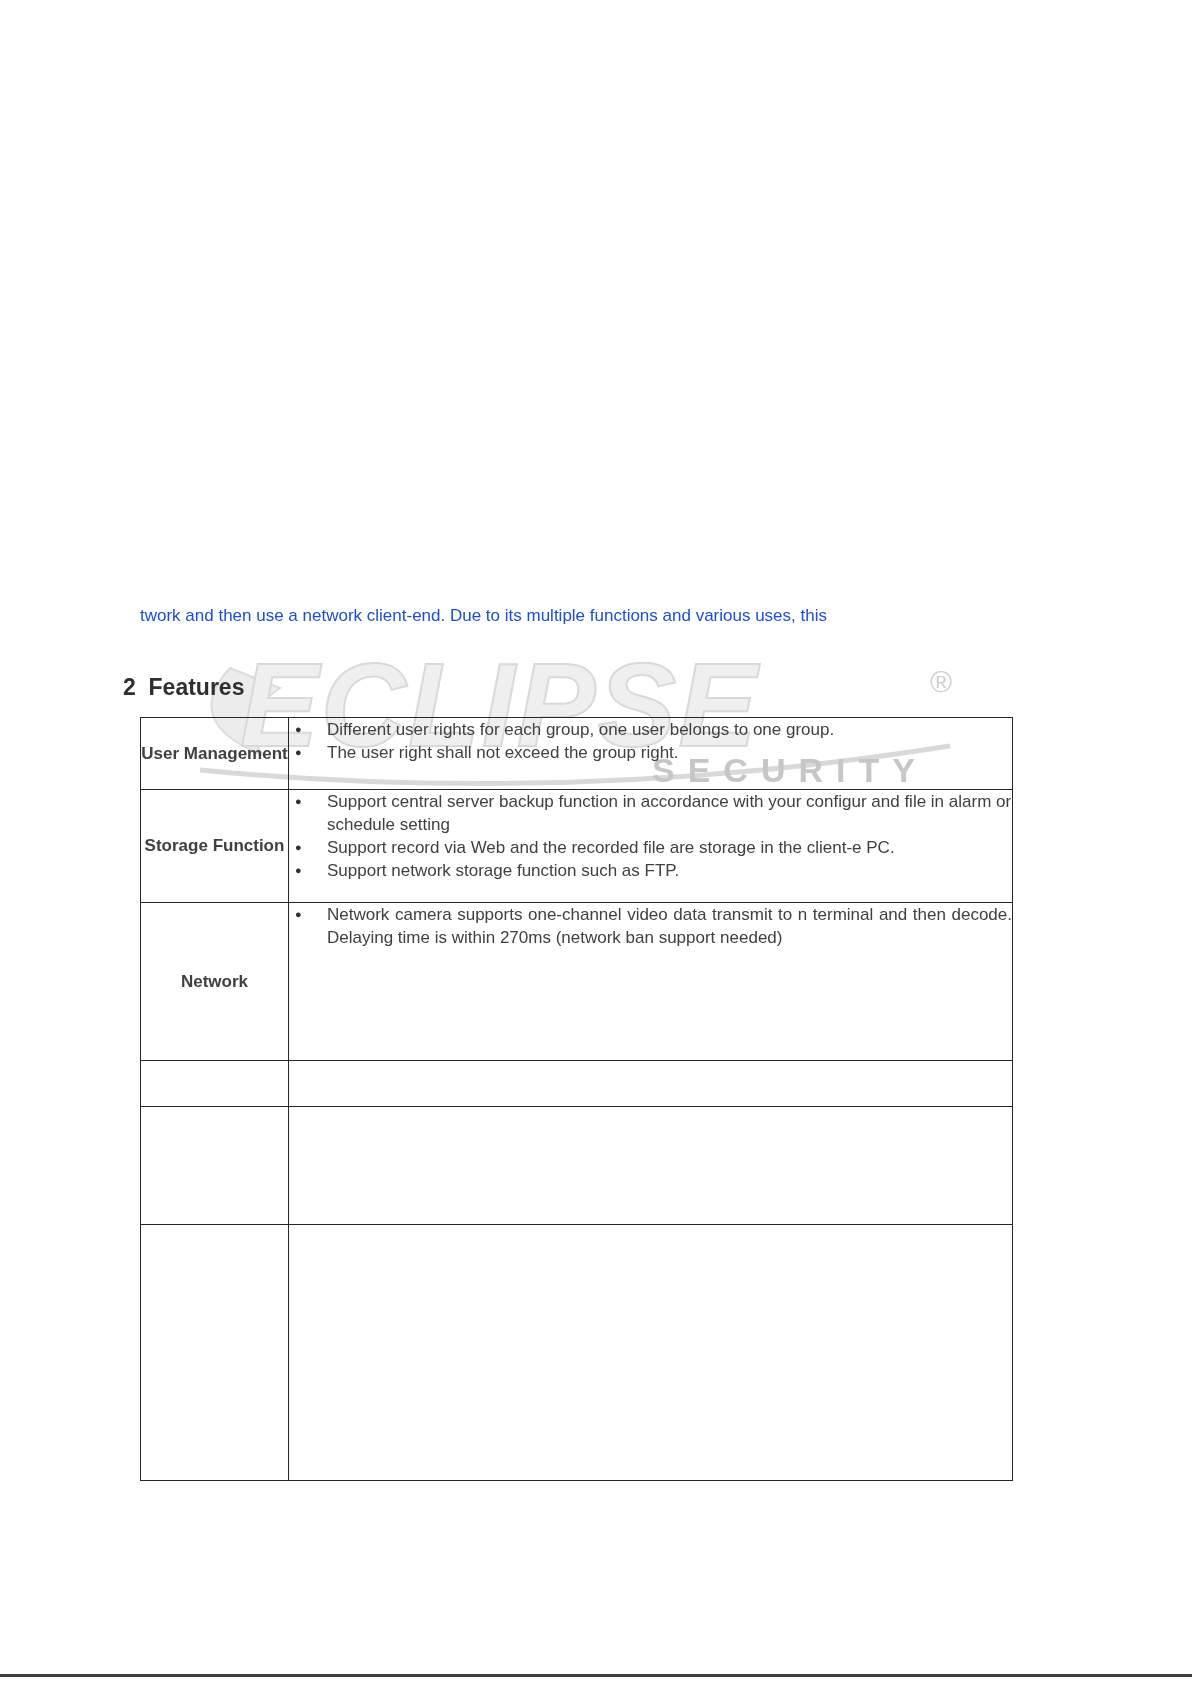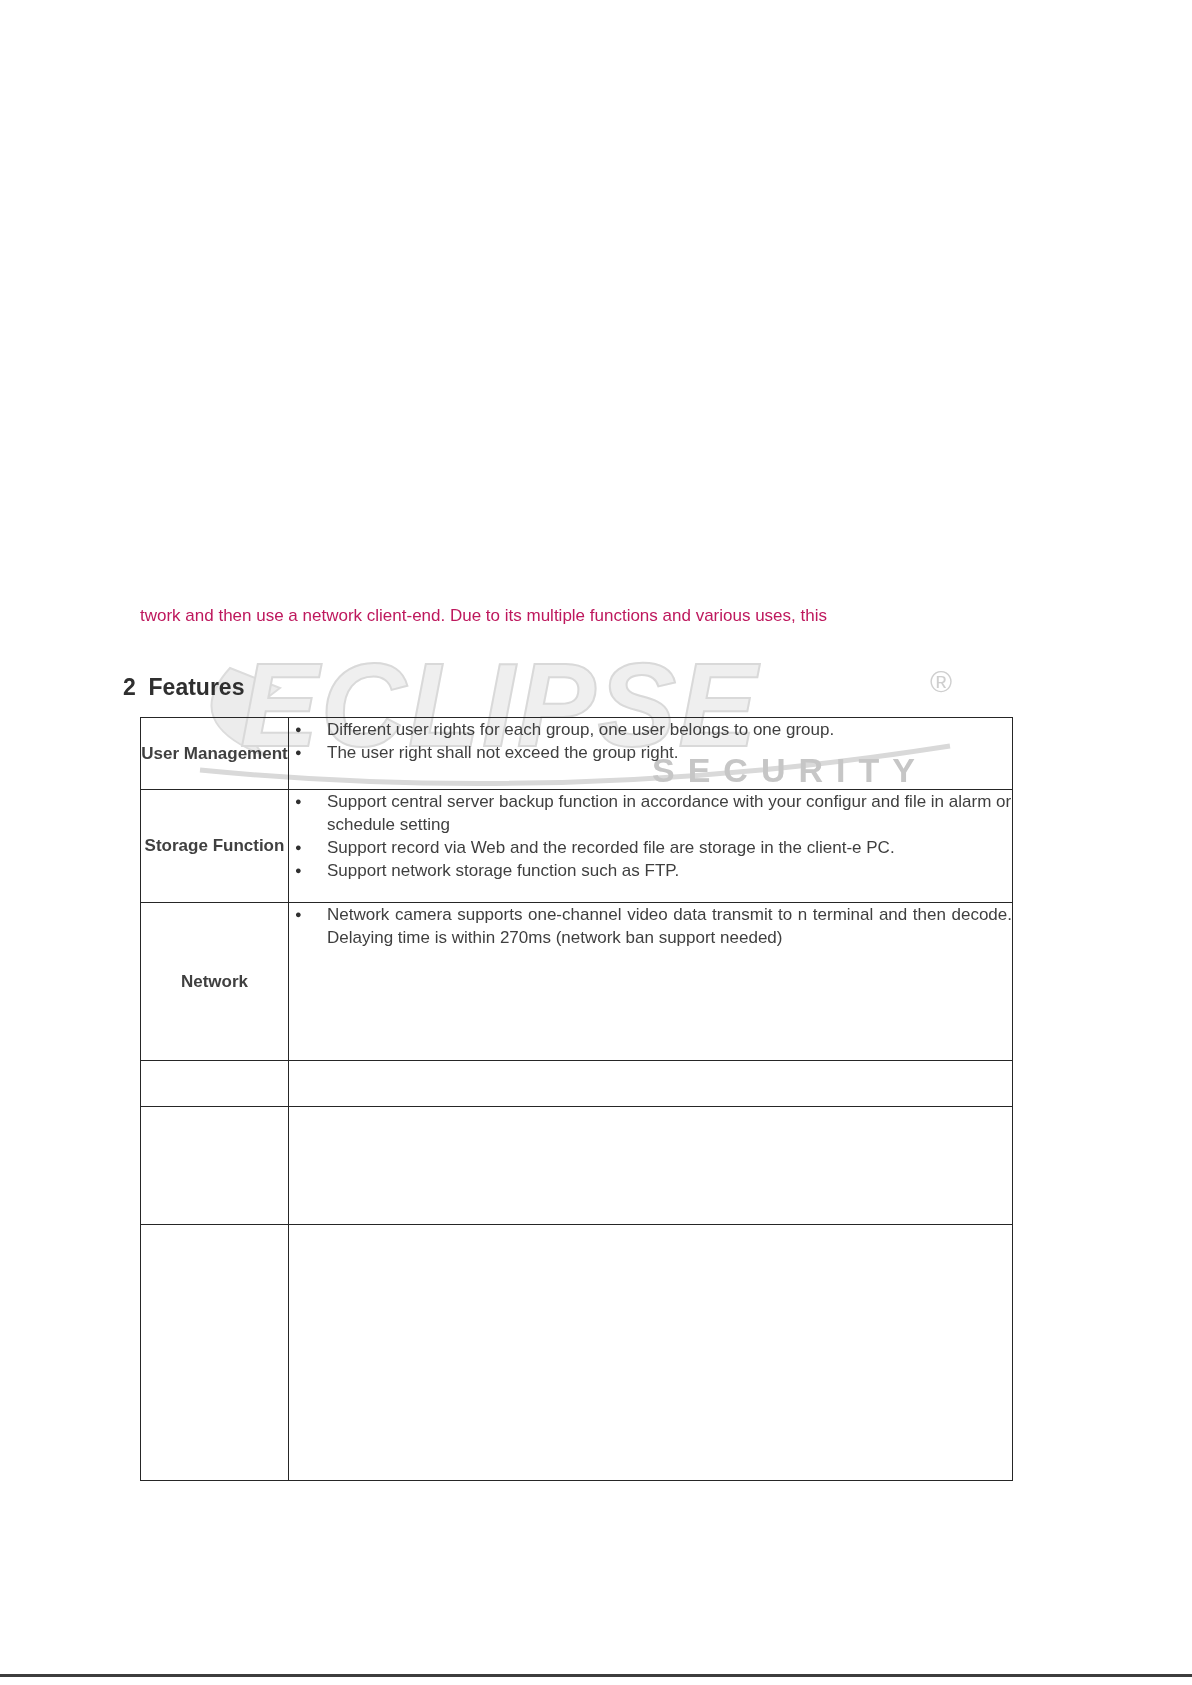--- a/index.html
+++ b/index.html
@@ -16,21 +16,21 @@
     color: #3a3a3a;
   }
 
   .paragraph {
     position: absolute;
     left: 140px;
     top: 598px;
     width: 880px;
     font-size: 17px;
     line-height: 35px;
-    color: #be185d;
+    color: #1d4ed8;
   }
 
   .heading {
     position: absolute;
     left: 123px;
     top: 674px;
     font-size: 23px;
     font-weight: bold;
     color: #2f2f2f;
     white-space: pre;

